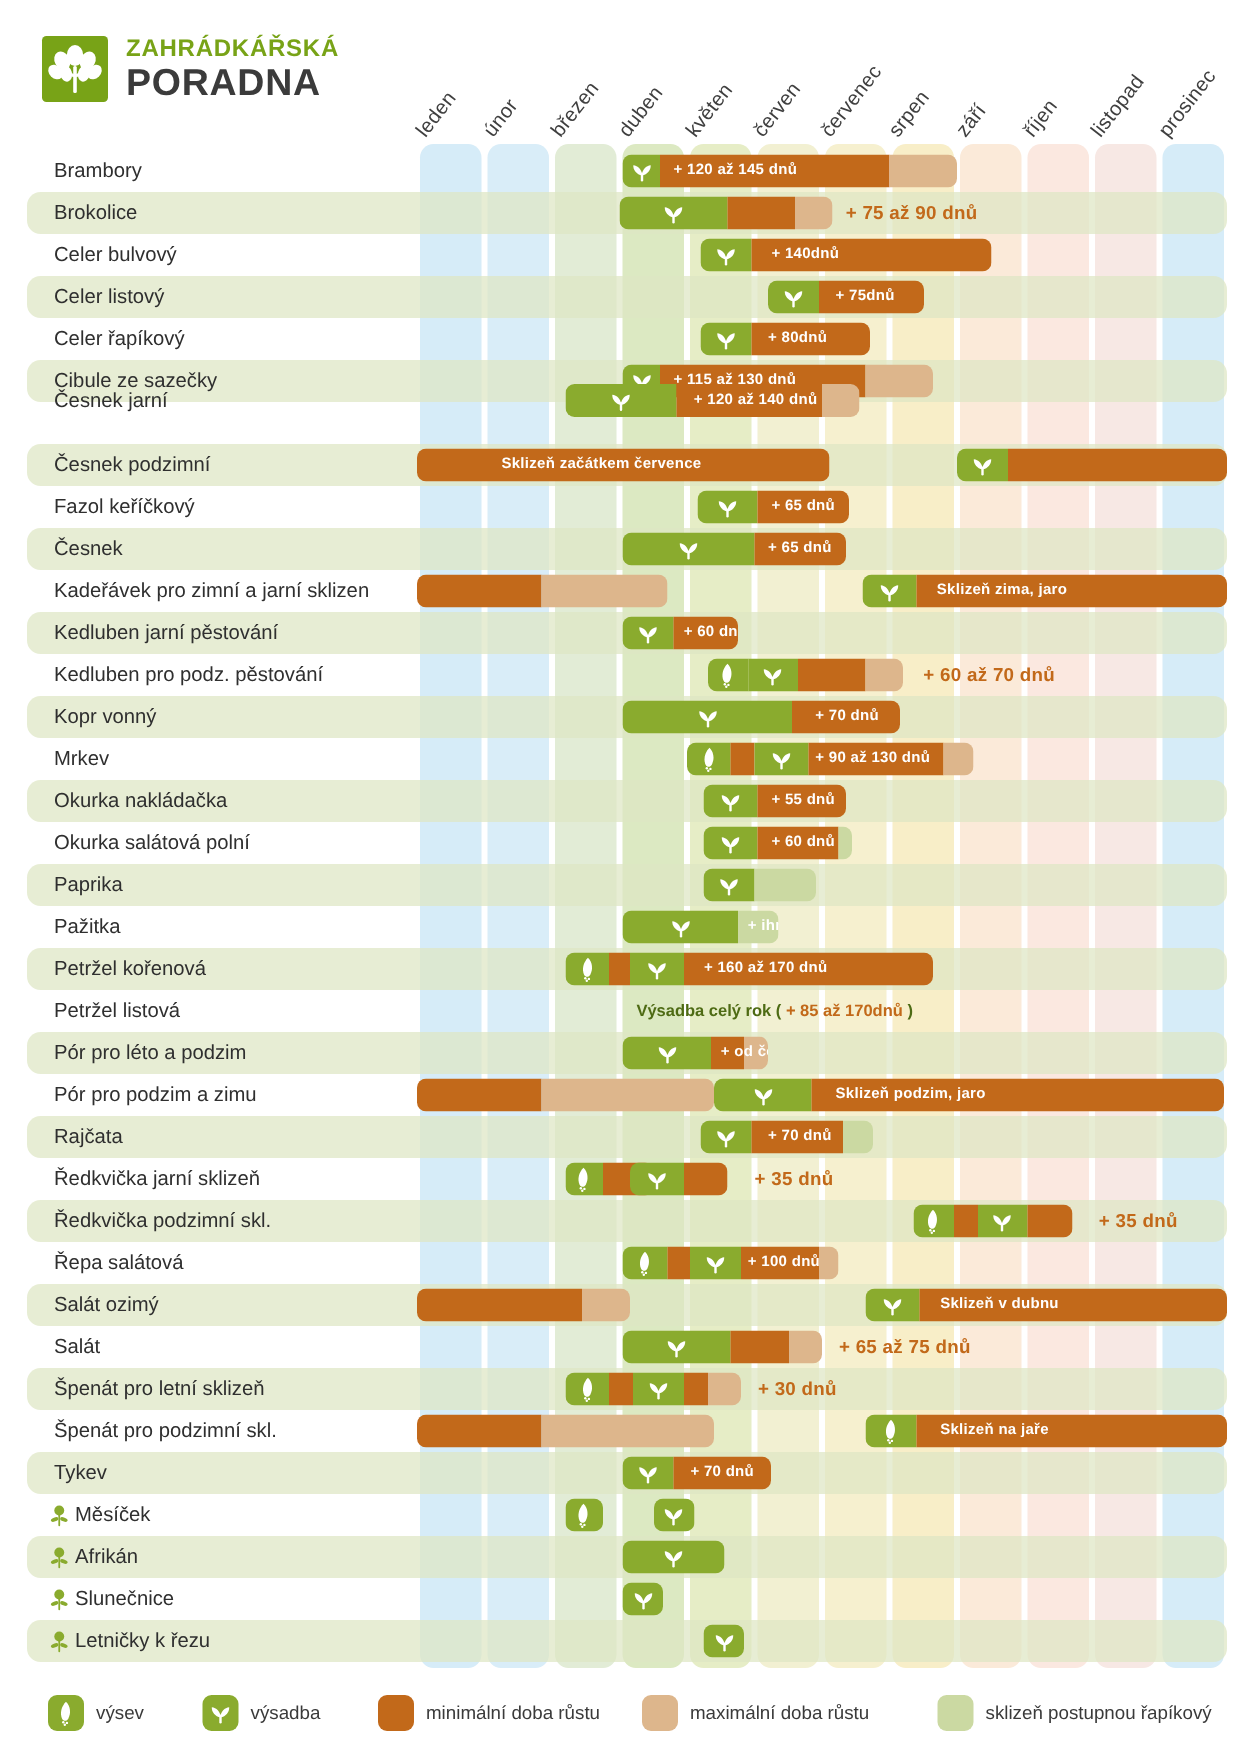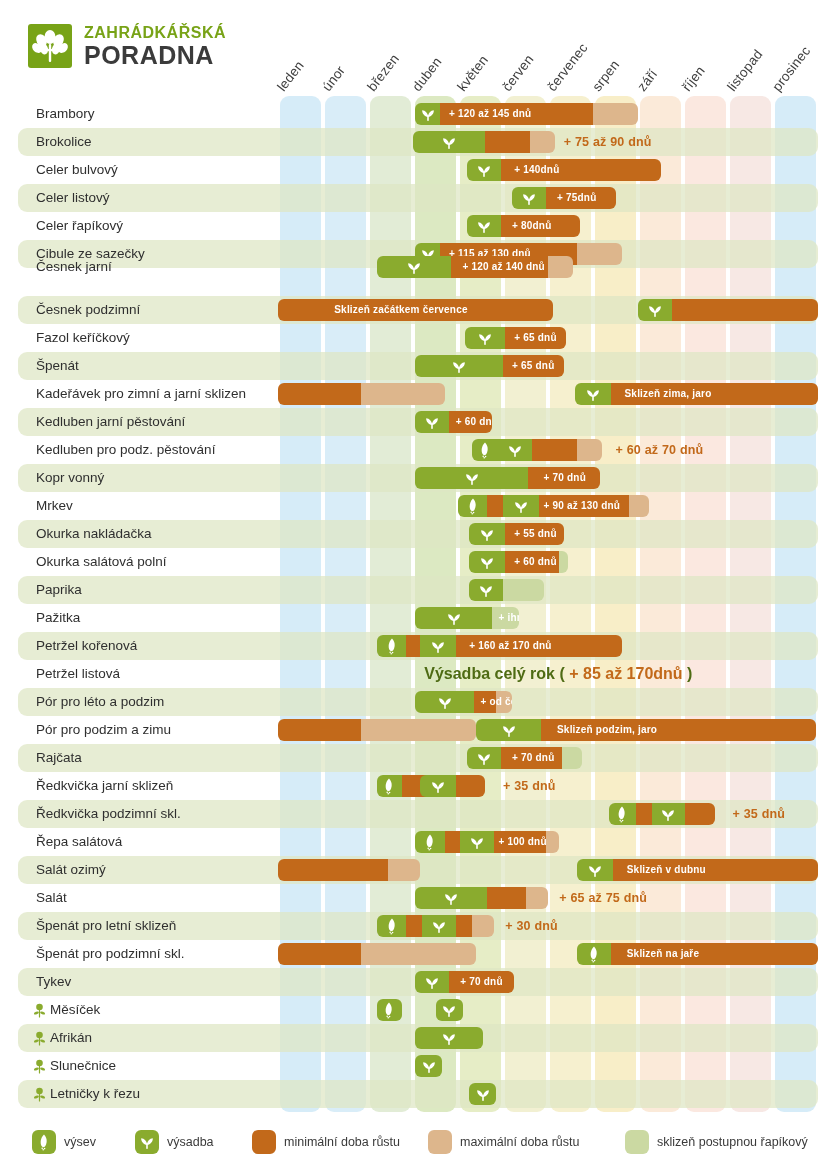--- a/index.html
+++ b/index.html
@@ -91,21 +91,21 @@
     pointer-events: none;
   }
   .outside-text {
     position: absolute; top: 3px; height: 22px; line-height: 22px;
     font-size: 12.5px; font-weight: bold; color: #c2691a;
     white-space: nowrap; letter-spacing: .2px;
   }
   .icon-svg { position: absolute; left: 2px; top: 2px; width: 18px; height: 18px; }
   .freetext {
     position: absolute; top: 3px; height: 22px; line-height: 22px;
-    font-size: 16px; font-weight: bold; color: #4e6b14;
+    font-size: 11px; font-weight: bold; color: #4e6b14;
     white-space: nowrap;
   }
   .freetext .num { color: #c2691a; }
 
   
   #legend {
     position: absolute; left: 0; top: 1120px; width: 830px; height: 46px;
     display: flex; align-items: center;
   }
   .legend-item { display: flex; align-items: center; margin-left: 0; }
@@ -339,21 +339,21 @@
                   <rect x="8.2" y="10" width="1.6" height="6" rx="0.8"></rect>
                 </g>
               </svg>
             </div>
             <div class="seg seg-min" style="width: 60.75px;"></div>
             <div class="bar-text" style="left: 49.5px;">+ 65 dnů</div>
           </div>
         </div>
       </div>
       <div class="row alt" style="top: 256px;">
-        <div class="row-label">Špenát</div>
+        <div class="row-label">Česnek</div>
         <div class="barlane">
           <div class="bar" style="left: 397.25px; width: 148.5px;">
             <div class="seg seg-plant" style="width: 87.75px;">
               <svg viewBox="0 0 18 18" class="icon-svg" style="left: 34.875px; top: 2px;">
                 <g fill="#ffffff">
                   <path d="M9 12 C9 8 6.2 5.4 3.2 5.2 C3 8.4 5.4 11.4 9 12 Z"></path>
                   <path d="M9 12 C9 8 11.8 5.4 14.8 5.2 C15 8.4 12.6 11.4 9 12 Z"></path>
                   <rect x="8.2" y="10" width="1.6" height="6" rx="0.8"></rect>
                 </g>
               </svg>

